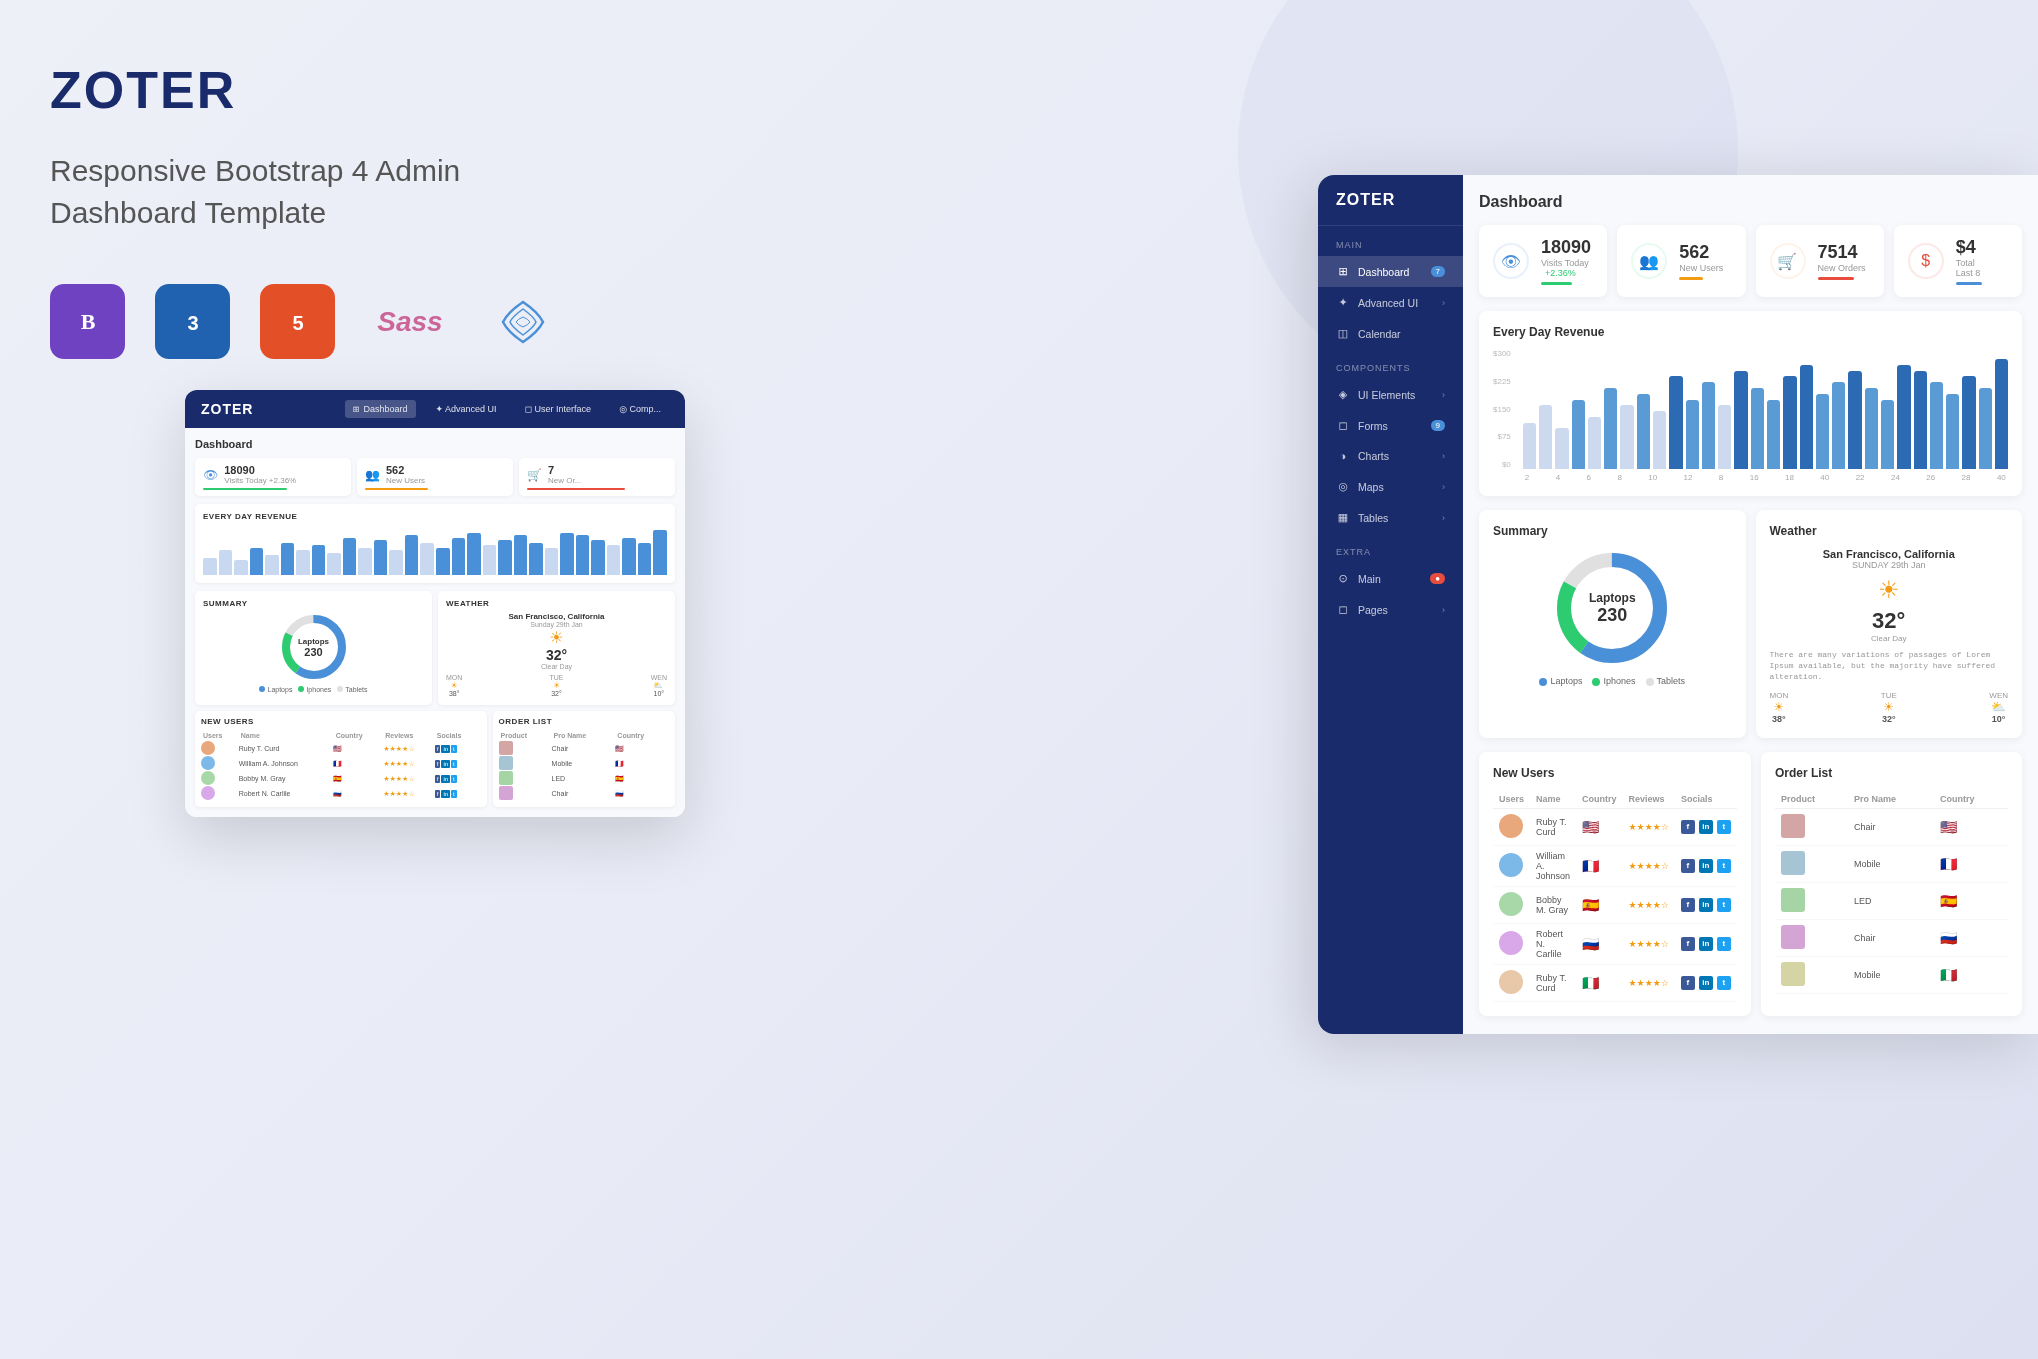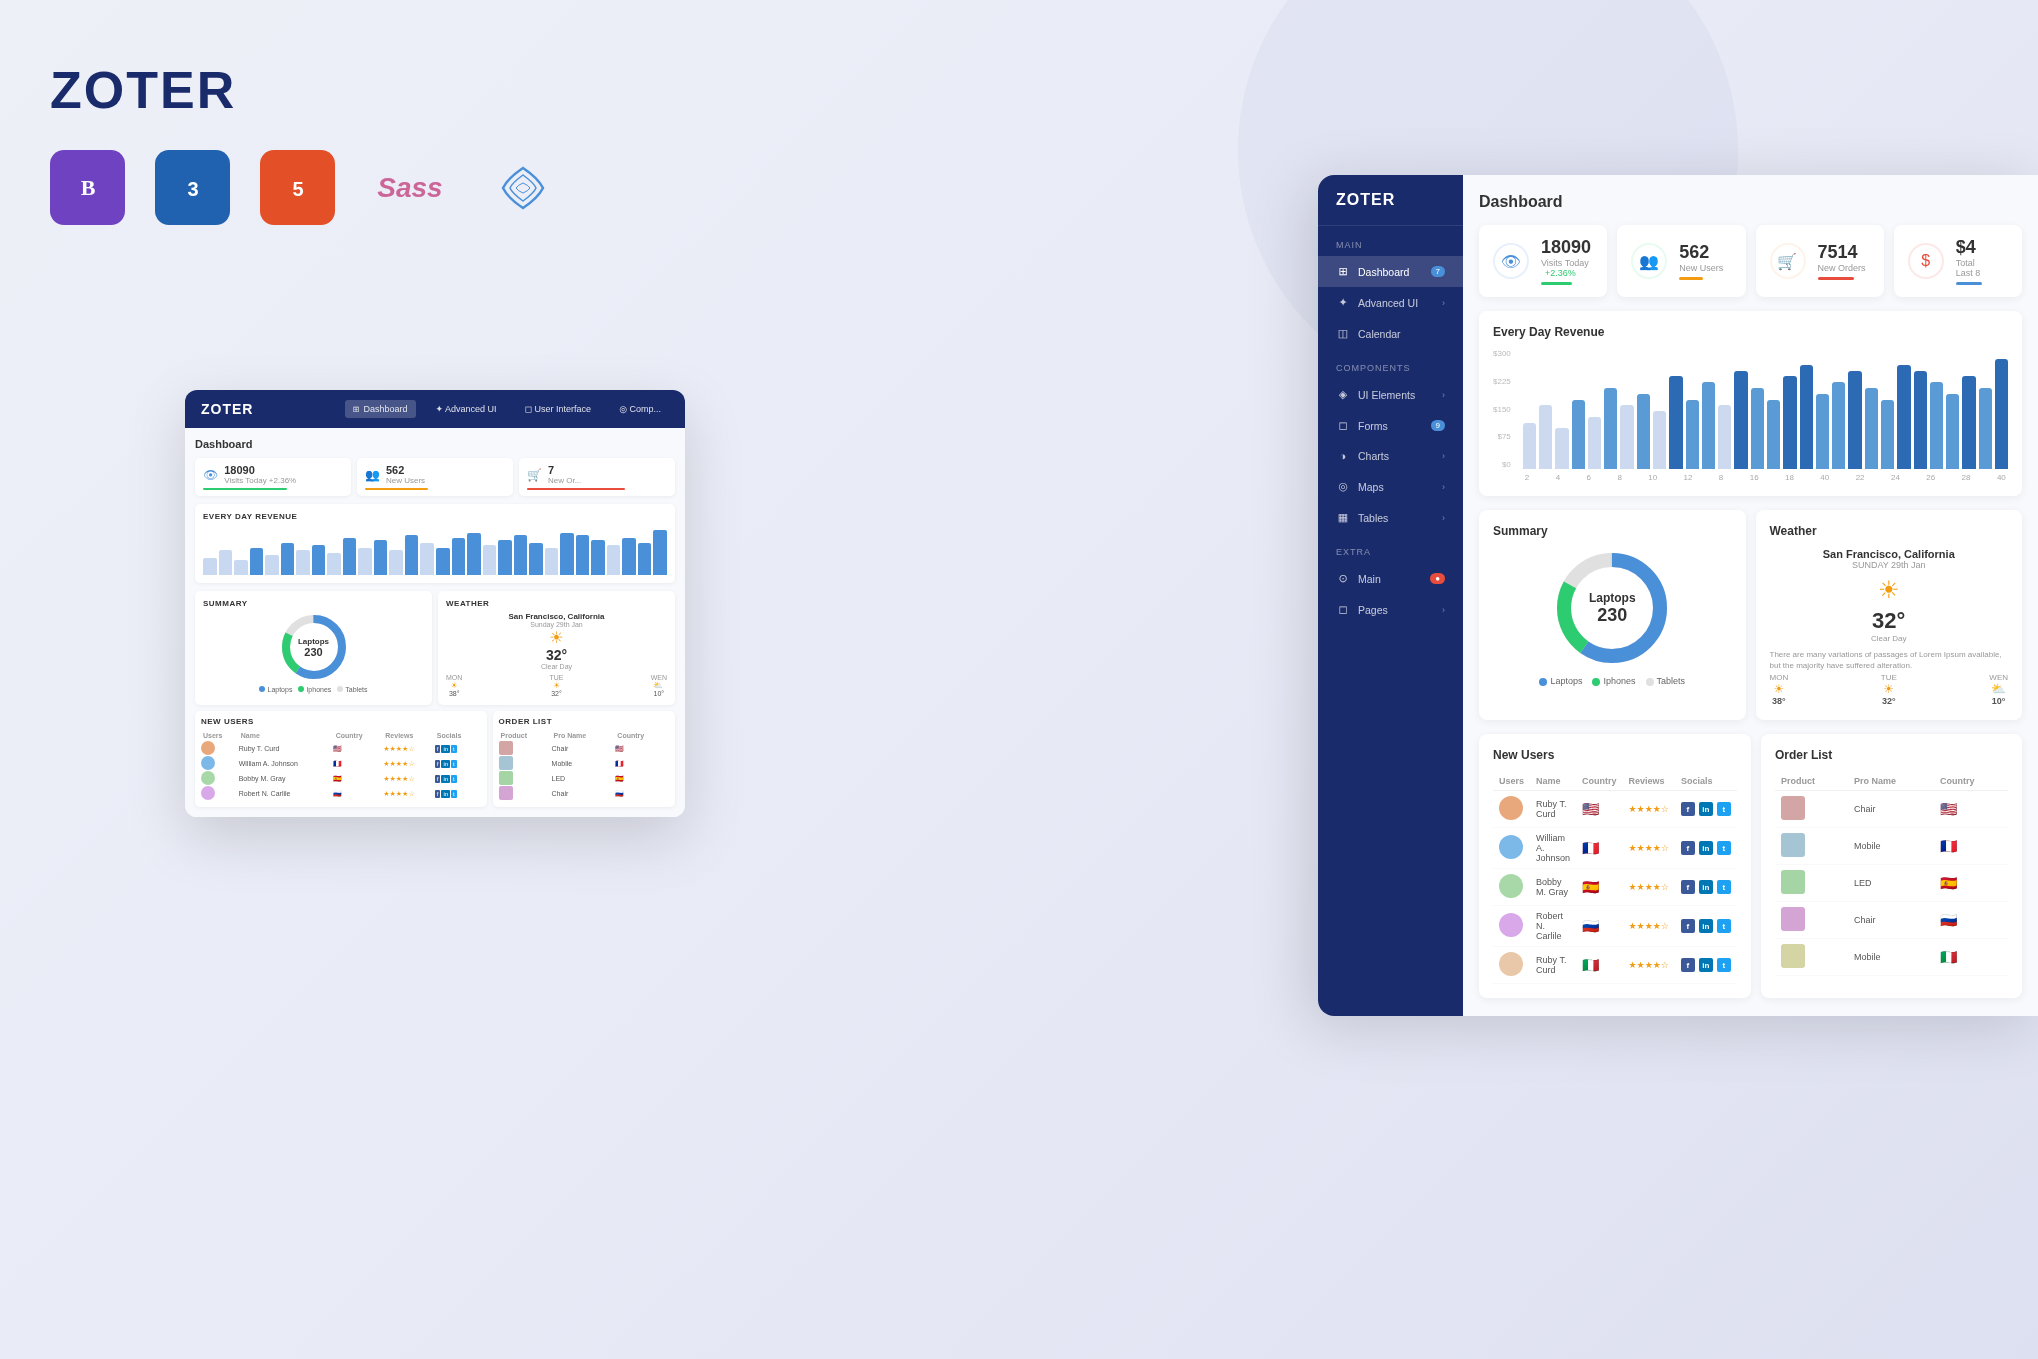--- a/index.html
+++ b/index.html
@@ -454,21 +454,22 @@
     .weather-desc {
       font-size: 8px;
       color: #999;
       text-align: center;
       margin-bottom: 6px;
     }
     .weather-lorem {
       font-size: 8px;
       color: #999;
       line-height: 1.4;
-      margin-bottom: 2px;
+      margin-bottom: 8px;
+      font-family: Liberation Mono, monospace;
     }
     .weather-forecast {
       display: flex;
       justify-content: space-between;
     }
     .forecast-day {
       text-align: center;
     }
     .forecast-label {
       font-size: 8px;
@@ -536,20 +537,23 @@
     }
   </style>
 </head>
 <body>
 
 <div class="bg-circle-1"></div>
 <div class="bg-circle-2"></div>
 
 <div class="promo-section">
   <div class="brand-logo">ZOTER</div>
+  <div class="brand-tagline">
+    Responsive Bootstrap 4 Admin<br>Dashboard Template
+  </div>
   <div class="tech-icons">
     <div class="tech-icon tech-bootstrap">
       <svg width="40" height="40" viewBox="0 0 40 40">
           <rect width="40" height="40" rx="8" fill="#6f42c1"></rect>
           <text x="50%" y="68%" text-anchor="middle" fill="white" font-size="22" font-weight="bold" font-family="serif">B</text>
         </svg>
     </div>
     <div class="tech-icon tech-css">
       <svg width="40" height="40" viewBox="0 0 40 40">
           <rect width="40" height="40" rx="8" fill="#2062af"></rect>

